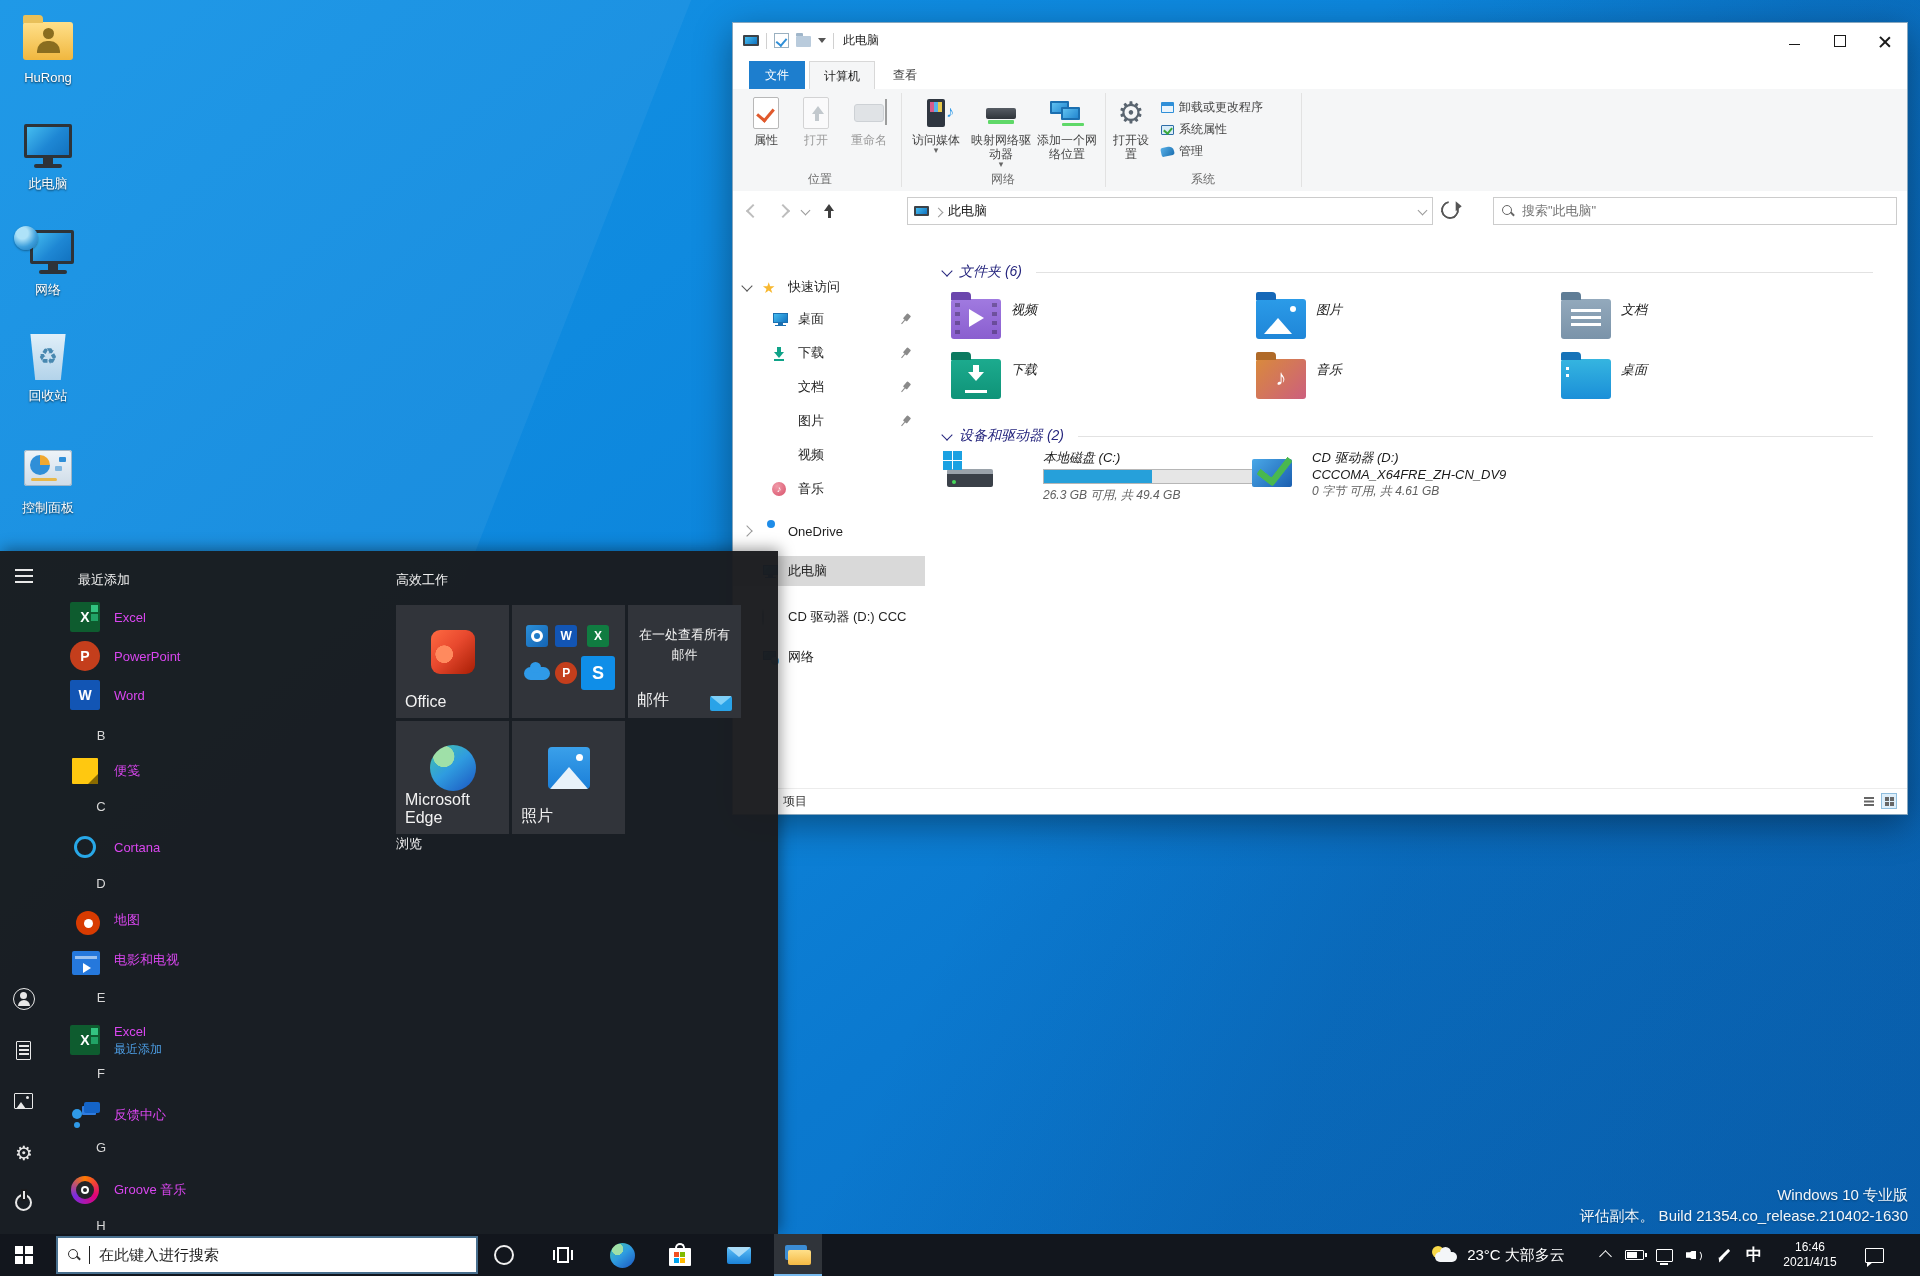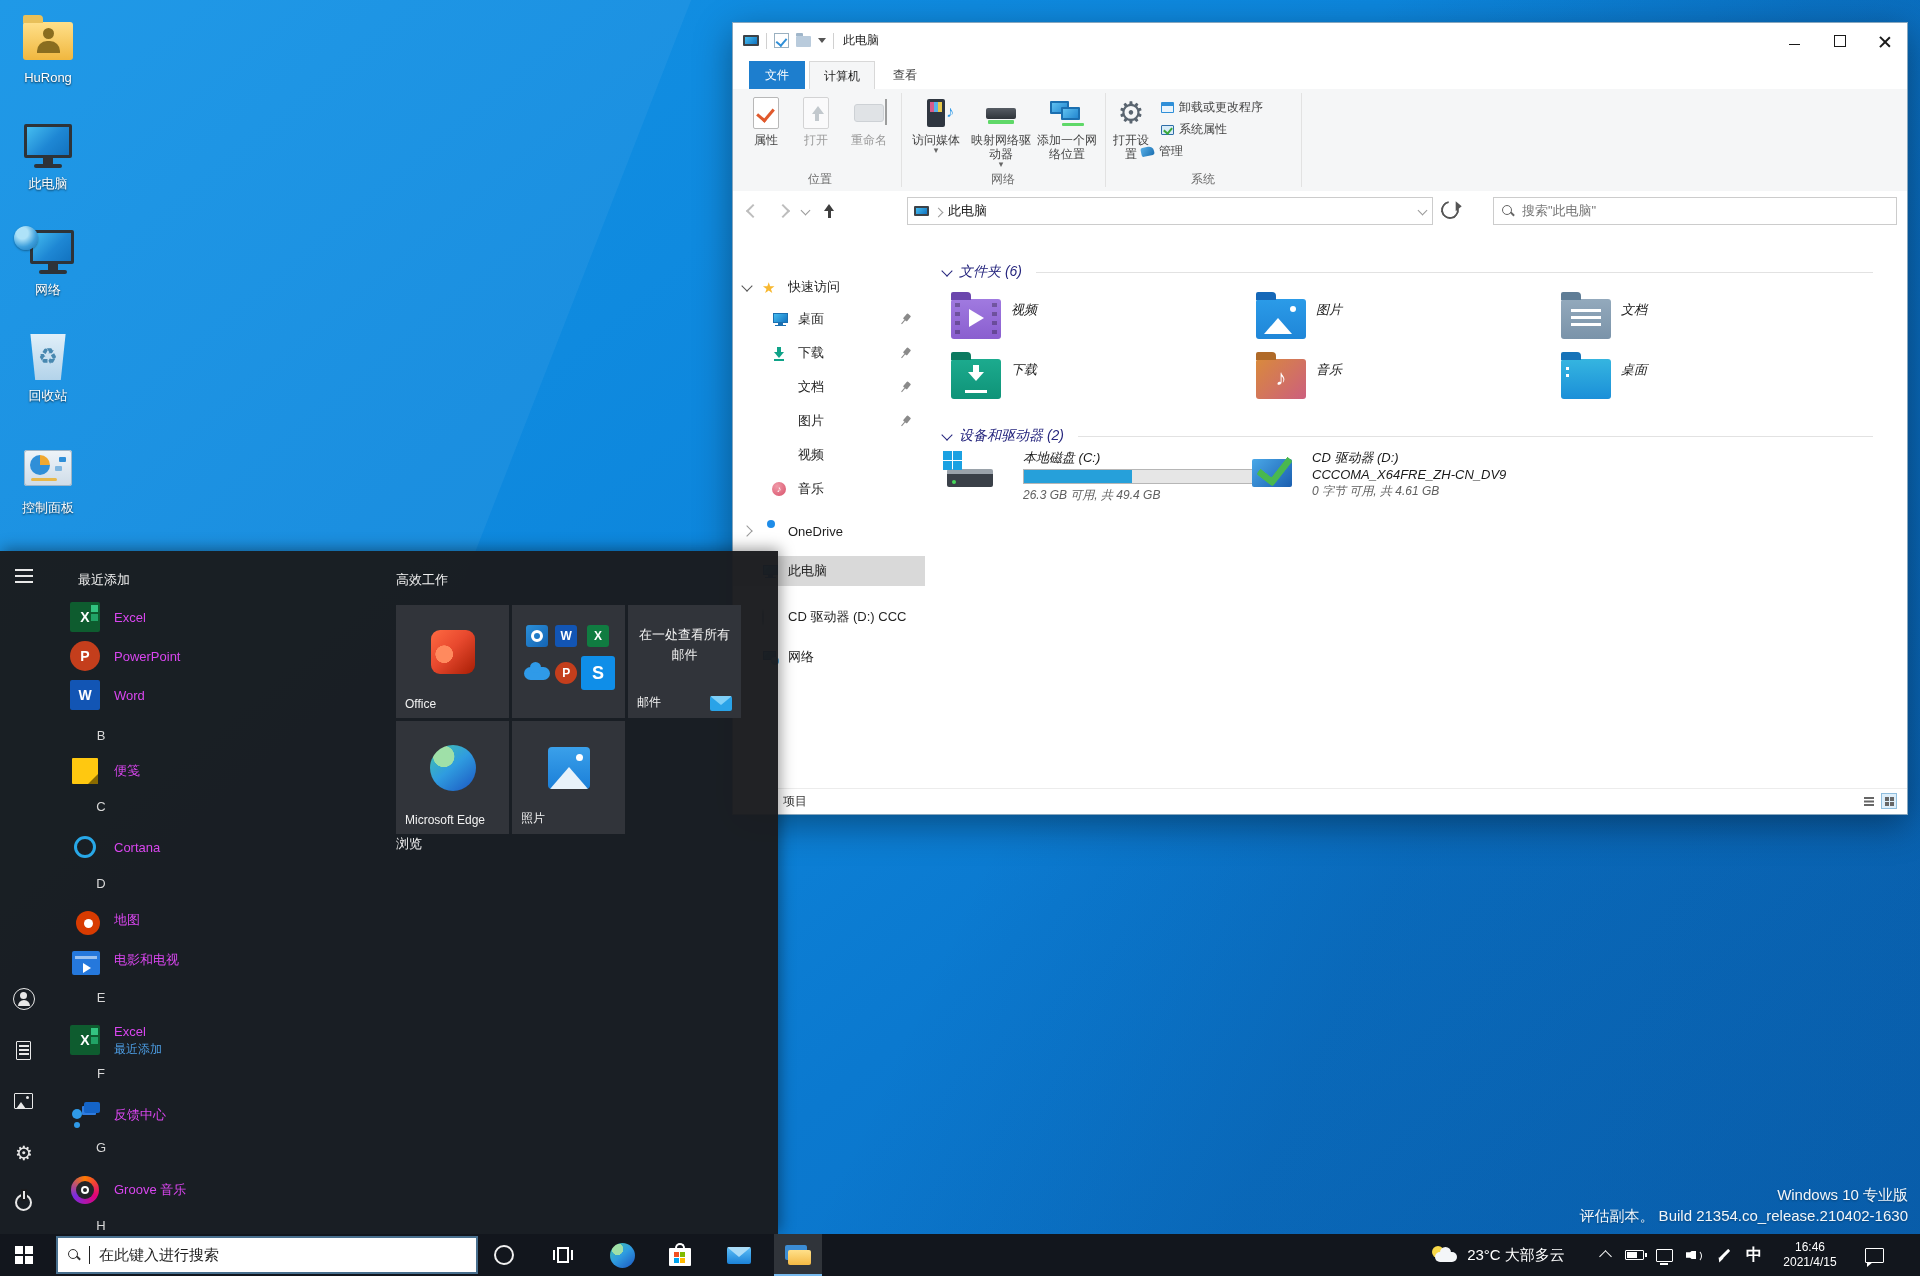--- a/index.html
+++ b/index.html
@@ -237,21 +237,21 @@
 .a-mov{background:#2578dc;border-radius:2px;width:28px;height:24px;margin:3px 1px;}
 .a-mov::before{content:"";position:absolute;left:3px;top:5px;right:3px;height:3px;background:rgba(255,255,255,.55);}
 .a-mov::after{content:"";position:absolute;left:11px;top:12px;border-top:5px solid transparent;border-bottom:5px solid transparent;border-left:8px solid #fff;}
 .a-fb{width:30px;height:30px;}
 .a-fb::before{content:"";position:absolute;left:2px;top:9px;width:10px;height:10px;border-radius:50%;background:#2f9ae8;box-shadow:0 11px 0 -2px #2f9ae8;}
 .a-fb::after{content:"";position:absolute;right:0;top:2px;width:16px;height:11px;border-radius:2px;background:#1464c8;box-shadow:-3px 3px 0 -1px #2f7ce0;}
 .a-grv{width:28px;height:28px;border-radius:50%;background:conic-gradient(#ff7a00,#e0007a,#7a2ce0,#ff7a00);position:relative;margin:1px;}
 .a-grv::before{content:"";position:absolute;inset:5px;border-radius:50%;background:#232428;}
 .a-grv::after{content:"";position:absolute;left:50%;top:50%;width:8px;height:8px;margin:-4px;border-radius:50%;border:2.5px solid #fff;box-sizing:border-box;}
 .tile{position:absolute;width:113px;height:113px;background:#31343a;}
-.tile .tlabel{position:absolute;left:9px;bottom:7px;font-size:12px;color:#f2f2f2;}
+.tile .tlabel{position:absolute;left:9px;bottom:7px;font-size:16px;color:#f2f2f2;}
 .t-office-ico{position:absolute;left:35px;top:25px;width:44px;height:44px;border-radius:9px;
   background:radial-gradient(circle at 30% 55%,#ff8a5e 0 22%,transparent 23%),linear-gradient(135deg,#ff6a42 0%,#e8492e 45%,#a81e05 100%);}
 .t-mini{display:grid;grid-template-columns:repeat(3,1fr);grid-template-rows:1fr 1fr;padding:12px 10px 26px;height:75px;box-sizing:content-box;align-items:center;justify-items:center;}
 .m-ic{width:22px;height:22px;border-radius:3px;color:#fff;font-size:12px;font-weight:bold;display:flex;align-items:center;justify-content:center;position:relative;}
 .m-ol{background:linear-gradient(135deg,#2a8fd8,#1464b4);}
 .m-ol::after{content:"";position:absolute;left:5px;top:5px;width:12px;height:12px;border:3px solid #fff;border-radius:50%;box-sizing:border-box;}
 .m-wd{background:#1255b4;}
 .m-xl{background:#107c41;}
 .m-od{width:26px;height:13px;border-radius:7px;background:#2f9ae8;position:relative;}
 .m-od::before{content:"";position:absolute;left:6px;top:-5px;width:11px;height:11px;border-radius:50%;background:#2f9ae8;}
@@ -463,21 +463,21 @@
         <div class="rlab">打开设置</div>
       </div>
       <div class="rsmall" style="left:428px;top:10px">
         <span class="s-uninst"></span>
         <span>卸载或更改程序</span>
       </div>
       <div class="rsmall" style="left:428px;top:32px">
         <span class="s-sysp"></span>
         <span>系统属性</span>
       </div>
-      <div class="rsmall" style="left:408px;top:54px">
+      <div class="rsmall" style="left:428px;top:54px">
         <span class="s-mng"></span>
         <span>管理</span>
       </div>
       <div class="rdiv" style="left:568px"></div>
       <div class="glabel" style="left:10px;width:154px">位置</div>
       <div class="glabel" style="left:172px;width:196px">网络</div>
       <div class="glabel" style="left:376px;width:188px">系统</div>
     </div>
 
     <div class="addr">
@@ -635,21 +635,21 @@
           <div class="dico-c" style="position:absolute;left:0;top:2px">
             <span class="dv"></span>
               <span class="led"></span>
             <span class="wl">
                 <i></i>
                 <i></i>
                 <i></i>
                 <i></i>
               </span>
           </div>
-          <div style="margin-left:80px">
+          <div style="margin-left:100px">
             <div class="dmeta">本地磁盘 (C:)</div>
             <div class="dbar">
                 <i style="width: 47%;"></i>
               </div>
             <div class="ddetail">26.3 GB 可用, 共 49.4 GB</div>
           </div>
         </div>
         <div class="dtile" style="left:323px;top:218px">
           <div class="dico-d" style="position:absolute;left:0;top:0">
             <span class="scrn"></span>

